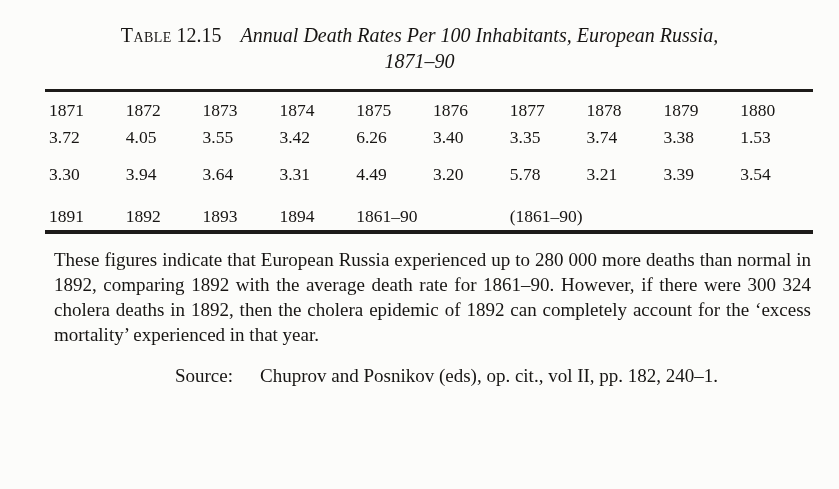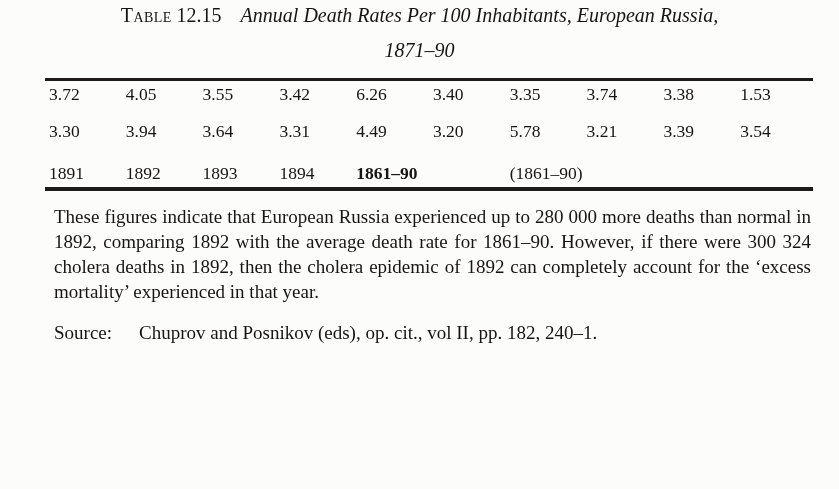--- a/index.html
+++ b/index.html
@@ -7,62 +7,63 @@
   .page {
     position: relative;
     width: 839px;
     height: 489px;
     background: #fcfcfa;
     color: #171513;
     font-family: "Liberation Serif", "DejaVu Serif", serif;
     overflow: hidden;
   }
   .caption {
-    padding-top: 3px;
+    padding-top: 23px;
     text-align: center;
     font-size: 20px;
     line-height: 25px;
   }
   .cap-label { font-variant: small-caps; letter-spacing: 0.4px; }
   .cap-num { margin-right: 14px; }
   .cap-title { font-style: italic; }
-  .caption-line2 { margin-top: 10px; }
+  .caption-line2 { margin-top: 1px; }
 
   table.rates {
     border-collapse: collapse;
     table-layout: fixed;
     width: 768px;
     margin: 15px 0 0 45px;
     border-top: 3px solid #1d1b19;
     border-bottom: 4px solid #1d1b19;
     font-size: 17.5px;
   }
   table.rates td {
     padding: 3px 0 3px 4px;
     text-align: left;
     white-space: nowrap;
     overflow: visible;
   }
   tr.yr td { padding-top: 8px; }
   tr.rt td { padding-bottom: 13px; }
   tr.rt-last td { padding-bottom: 9px; }
-  td.span2 { text-align: center; padding-right: 48px; font-weight: bold; }
+  td.span2 { text-align: center; padding-right: 48px; }
   td.span4 { text-align: center; padding-right: 20px; }
 
   .commentary {
     width: 757px;
     margin: 13px 0 16px 54px;
     font-size: 19px;
     line-height: 25px;
     text-align: justify;
   }
   .source {
     margin: 1px 0 0 54px;
     font-size: 19px;
     line-height: 25px;
+    text-align: center;
   }
   .src-label { margin-right: 27px; }
 </style>
 </head>
 <body>
 
 <div class="page">
 
   <div class="caption">
     <div class="caption-line1">
@@ -82,20 +83,32 @@
         <col style="width:10%">
         <col style="width:10%">
       <col style="width:10%">
         <col style="width:10%">
         <col style="width:10%">
         <col style="width:10%">
       <col style="width:10%">
         <col style="width:10%">
     </colgroup>
     <tbody>
+      <tr class="yr">
+        <td>1871</td>
+        <td>1872</td>
+        <td>1873</td>
+        <td>1874</td>
+        <td>1875</td>
+        <td>1876</td>
+        <td>1877</td>
+        <td>1878</td>
+        <td>1879</td>
+        <td>1880</td>
+      </tr>
       <tr class="rt">
         <td>3.72</td>
         <td>4.05</td>
         <td>3.55</td>
         <td>3.42</td>
         <td>6.26</td>
         <td>3.40</td>
         <td>3.35</td>
         <td>3.74</td>
         <td>3.38</td>

